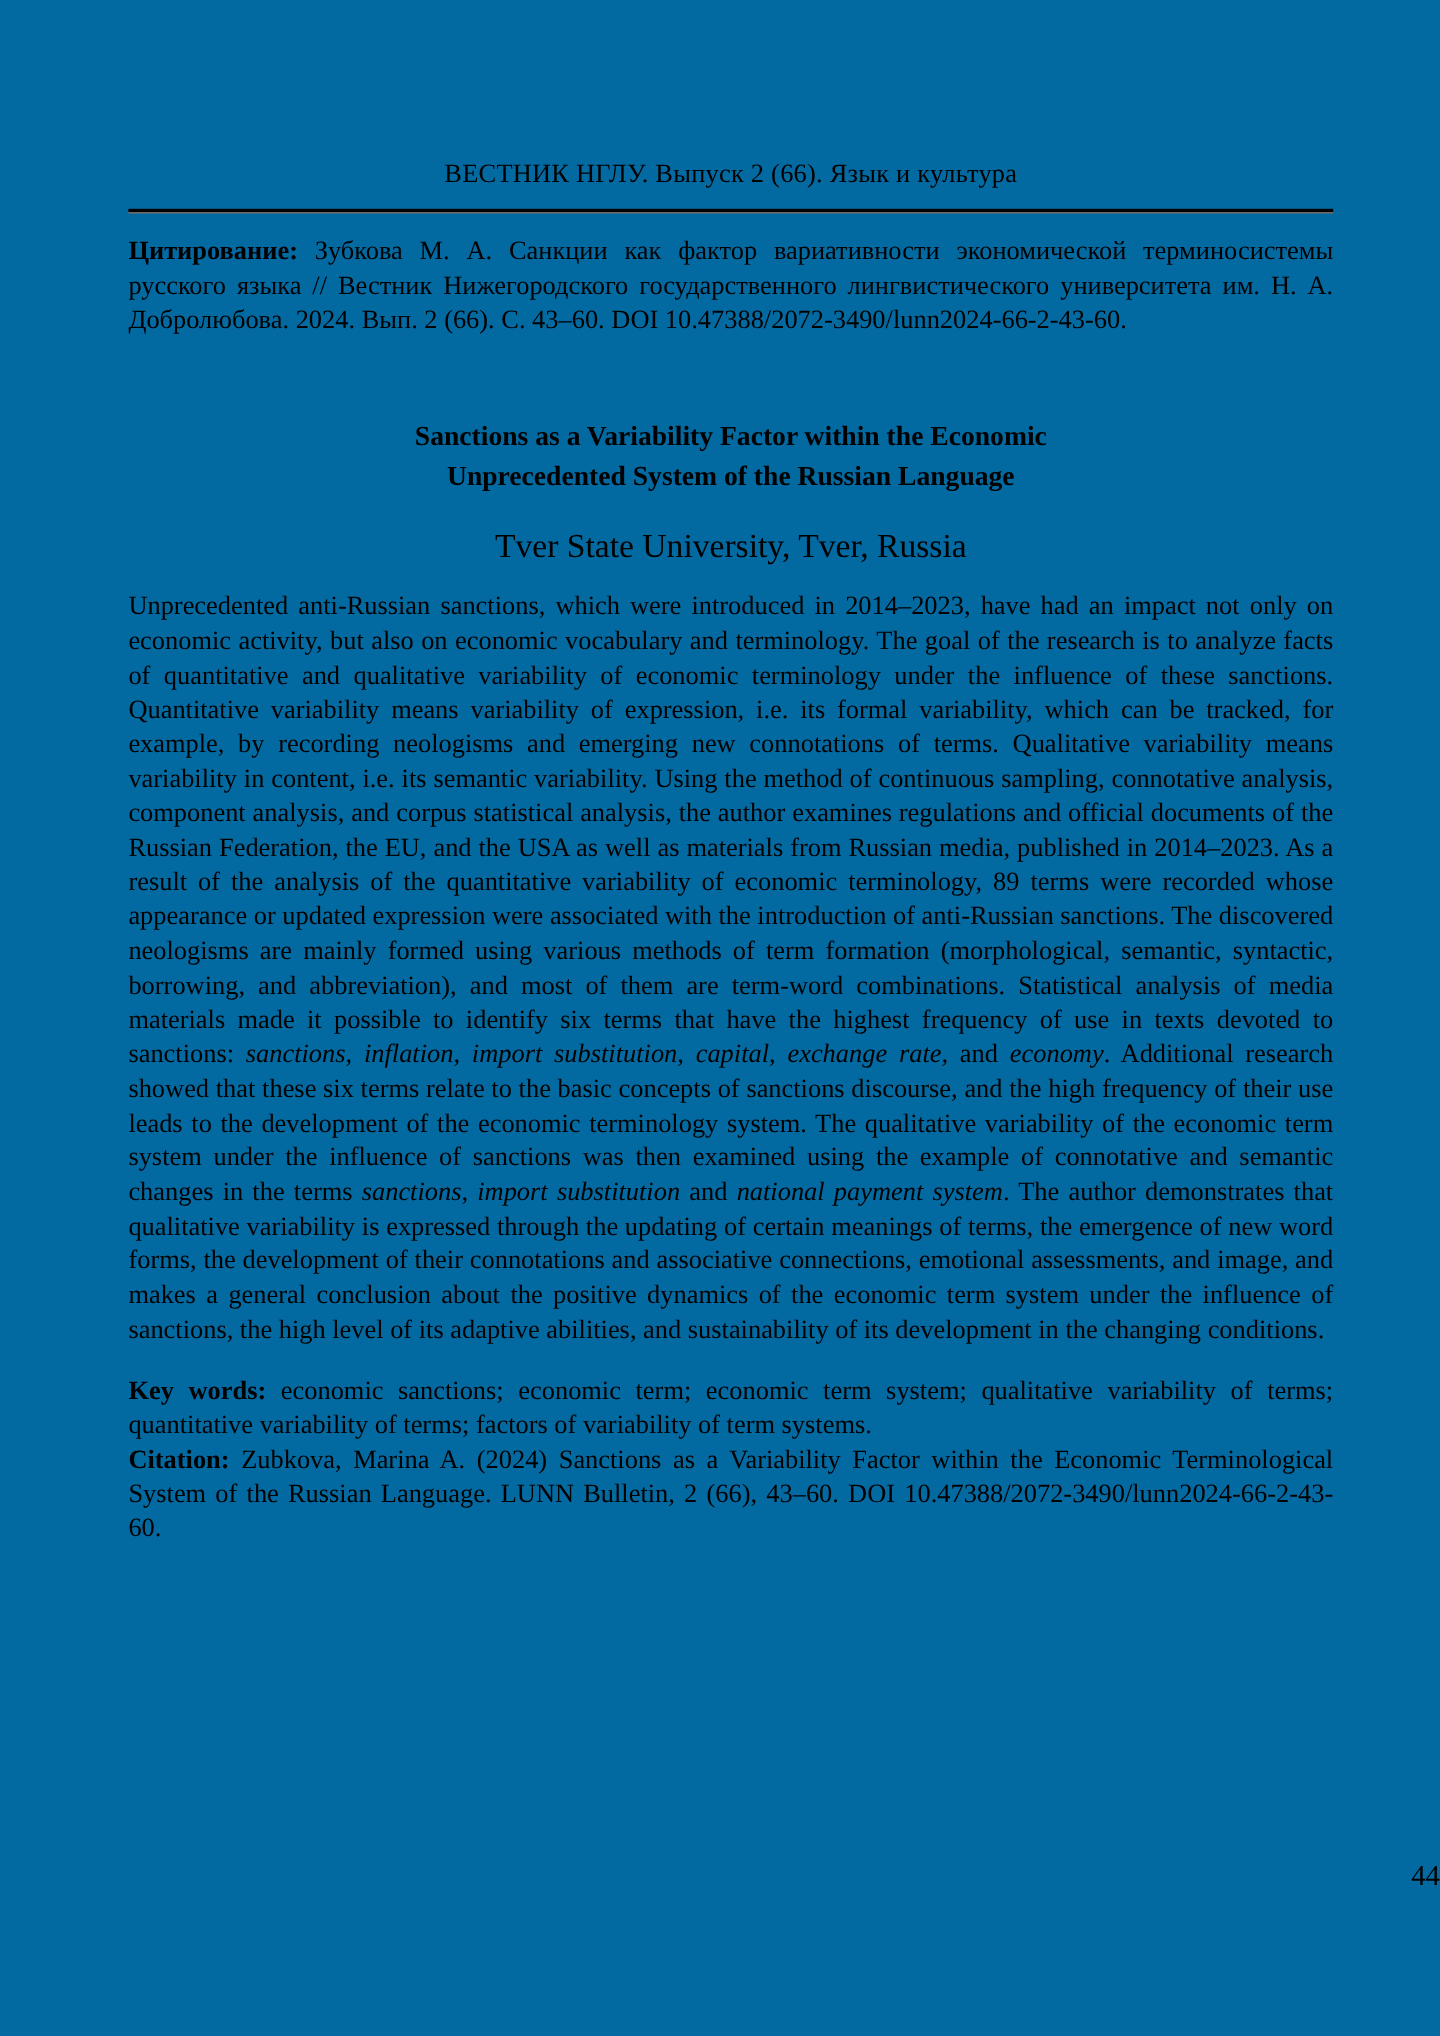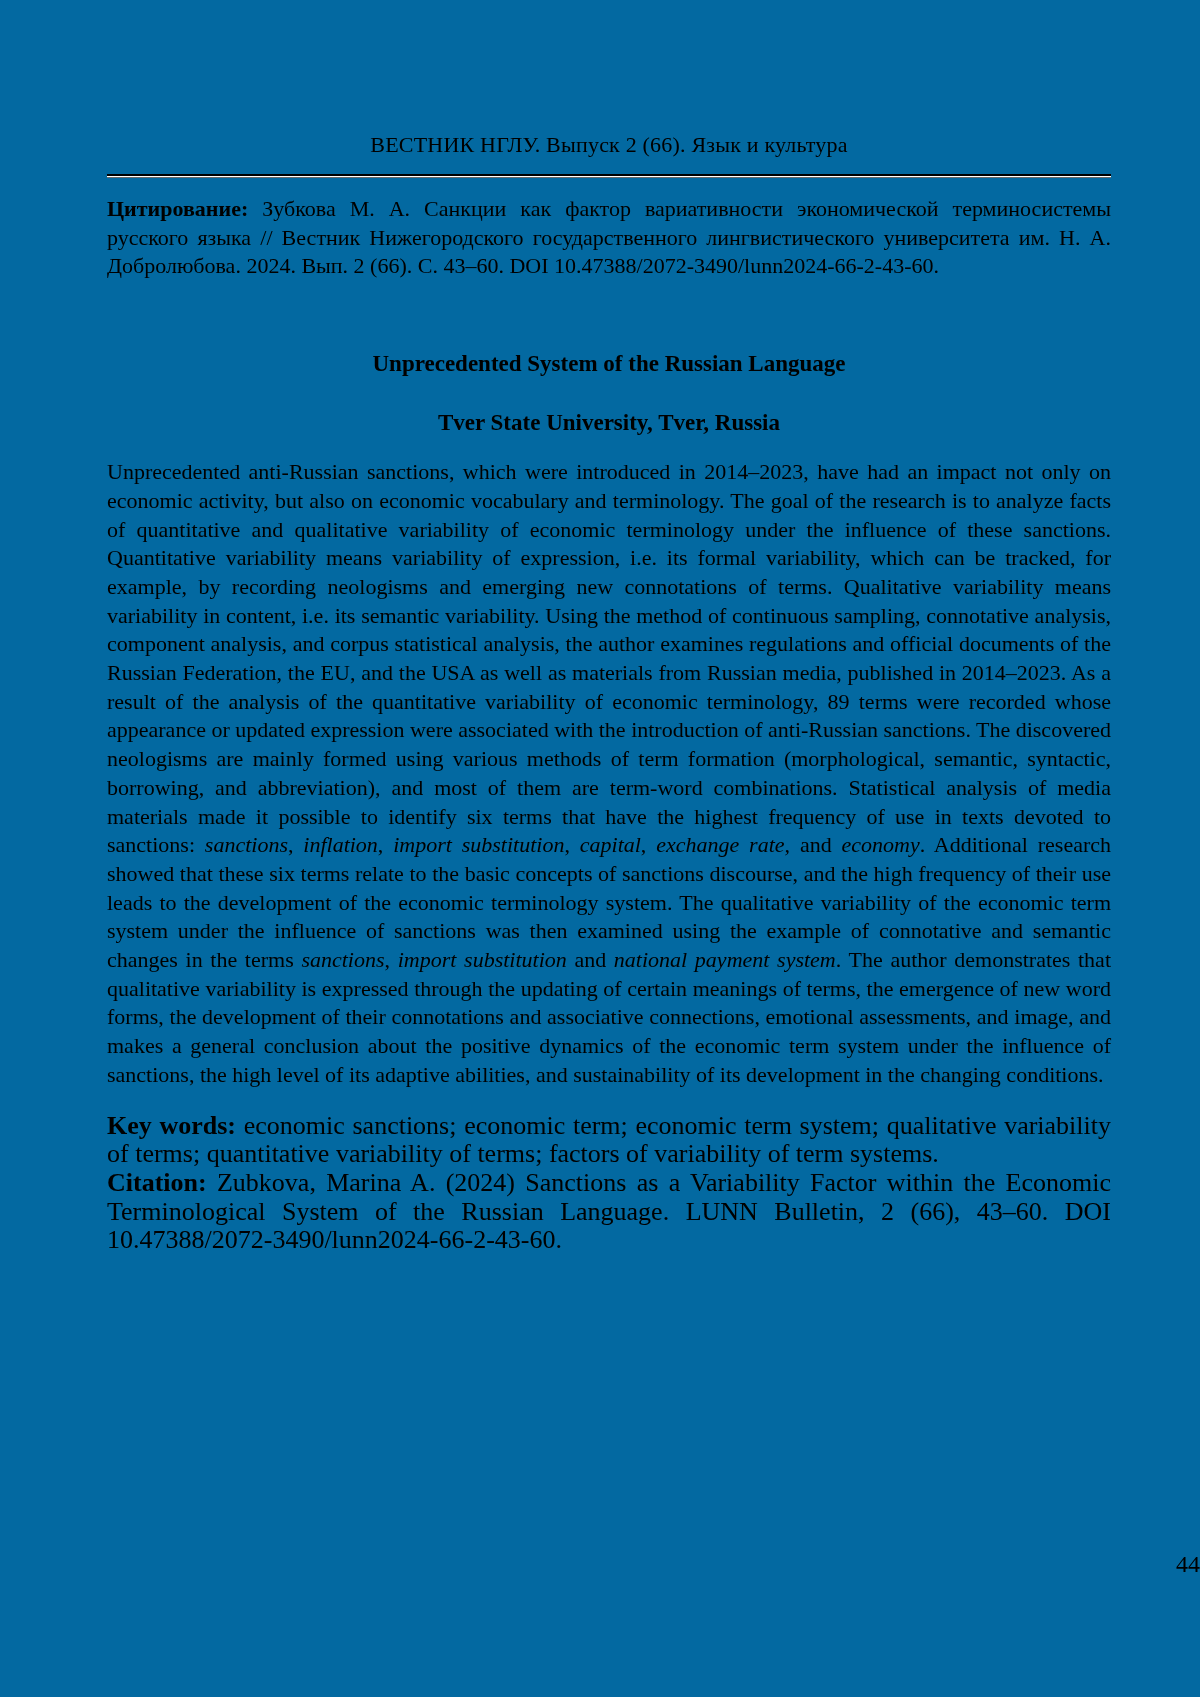--- a/index.html
+++ b/index.html
@@ -48,32 +48,31 @@
   .author {
     margin-top: 23px;
     text-align: center;
     font-size: 23px;
     font-weight: bold;
     line-height: 26px;
   }
   .affiliation {
     margin-top: 30px;
     text-align: center;
-    font-size: 23px;
+    font-size: 28px;
     line-height: 26px;
-    font-weight: bold;
   }
   .abstract {
     margin-top: 22px;
     font-size: 22px;
     line-height: 28.7px;
     text-align: justify;
   }
   .para {
-    font-size: 26px;
+    font-size: 22px;
     line-height: 28.7px;
     text-align: justify;
     margin: 0;
   }
   .page-number {
     position: absolute;
     top: 1550px;
     left: 0;
     right: 0;
     text-align: right;
@@ -87,20 +86,21 @@
 <div class="page">
   <div class="content">
 
     <div class="running-head">ВЕСТНИК НГЛУ. Выпуск 2 (66). Язык и культура</div>
 
     <div class="head-rule"></div>
 
     <p class="citation-ru"><span class="b">Цитирование:</span><span> Зубкова М. А. Санкции как фактор вариативности экономической терминосистемы русского языка // Вестник Нижегородского государственного лингвистического университета им. Н. А. Добролюбова. 2024. Вып. 2 (66). С. 43–60. DOI 10.47388/2072-3490/lunn2024-66-2-43-60.</span></p>
 
     <h1 class="article-title">
+      <span>Sanctions as a Variability Factor within the Economic</span>
       <span>Unprecedented System of the Russian Language</span>
     </h1>
 
 
     <div class="affiliation">Tver State University, Tver, Russia</div>
 
     <p class="abstract"><span>Unprecedented anti-Russian sanctions, which were introduced in 2014–2023, have had an impact not only on economic activity, but also on economic vocabulary and terminology.  The goal of the research is to analyze facts of quantitative and qualitative variability of economic terminology under the influence of these sanctions. Quantitative variability means variability of expression, i.e. its formal variability, which can be tracked, for example, by recording neologisms and emerging new connotations of terms. Qualitative variability means variability in content, i.e. its semantic variability. Using the method of continuous sampling, connotative analysis, component analysis, and corpus statistical analysis, the author examines regulations and official documents of the Russian Federation, the EU, and the USA as well as materials from Russian media, published in 2014–2023. As a result of the analysis of the quantitative variability of economic terminology, 89 terms were recorded whose appearance or updated expression were associated with the introduction of anti-Russian sanctions. The discovered neologisms are mainly formed using various methods of term formation (morphological, semantic, syntactic, borrowing, and abbreviation), and most of them are term-word combinations. Statistical analysis of media materials made it possible to identify six terms that have the highest frequency of use in texts devoted to sanctions: </span><span style="font-style: italic;">sanctions</span><span>, </span><span style="font-style: italic;">inflation</span><span>, </span><span style="font-style: italic;">import substitution</span><span>, </span><span style="font-style: italic;">capital</span><span>, </span><span style="font-style: italic;">exchange rate,</span><span> and </span><span style="font-style: italic;">economy</span><span>. Additional research showed that these six terms relate to the basic concepts of sanctions discourse, and the high frequency of their use leads to the development of the economic terminology system. The qualitative variability of the economic term system under the influence of sanctions was then examined using the example of connotative and semantic changes in the terms </span><span style="font-style: italic;">sanctions</span><span>, </span><span style="font-style: italic;">import substitution</span><span> and </span><span style="font-style: italic;">national payment system</span><span>. The author demonstrates that qualitative variability is expressed through the updating of certain meanings of terms, the emergence of new word forms, the development of their connotations and associative connections, emotional assessments, and image, and makes a general conclusion about the positive dynamics of the economic term system under the influence of sanctions, the high level of its adaptive abilities, and sustainability of its development in the changing conditions.</span></p>
 
     <p class="para"><span class="b">Key words:</span><span> economic sanctions; economic term; economic term system; qualitative variability of terms; quantitative variability of terms; factors of variability of term systems.</span></p>
 

